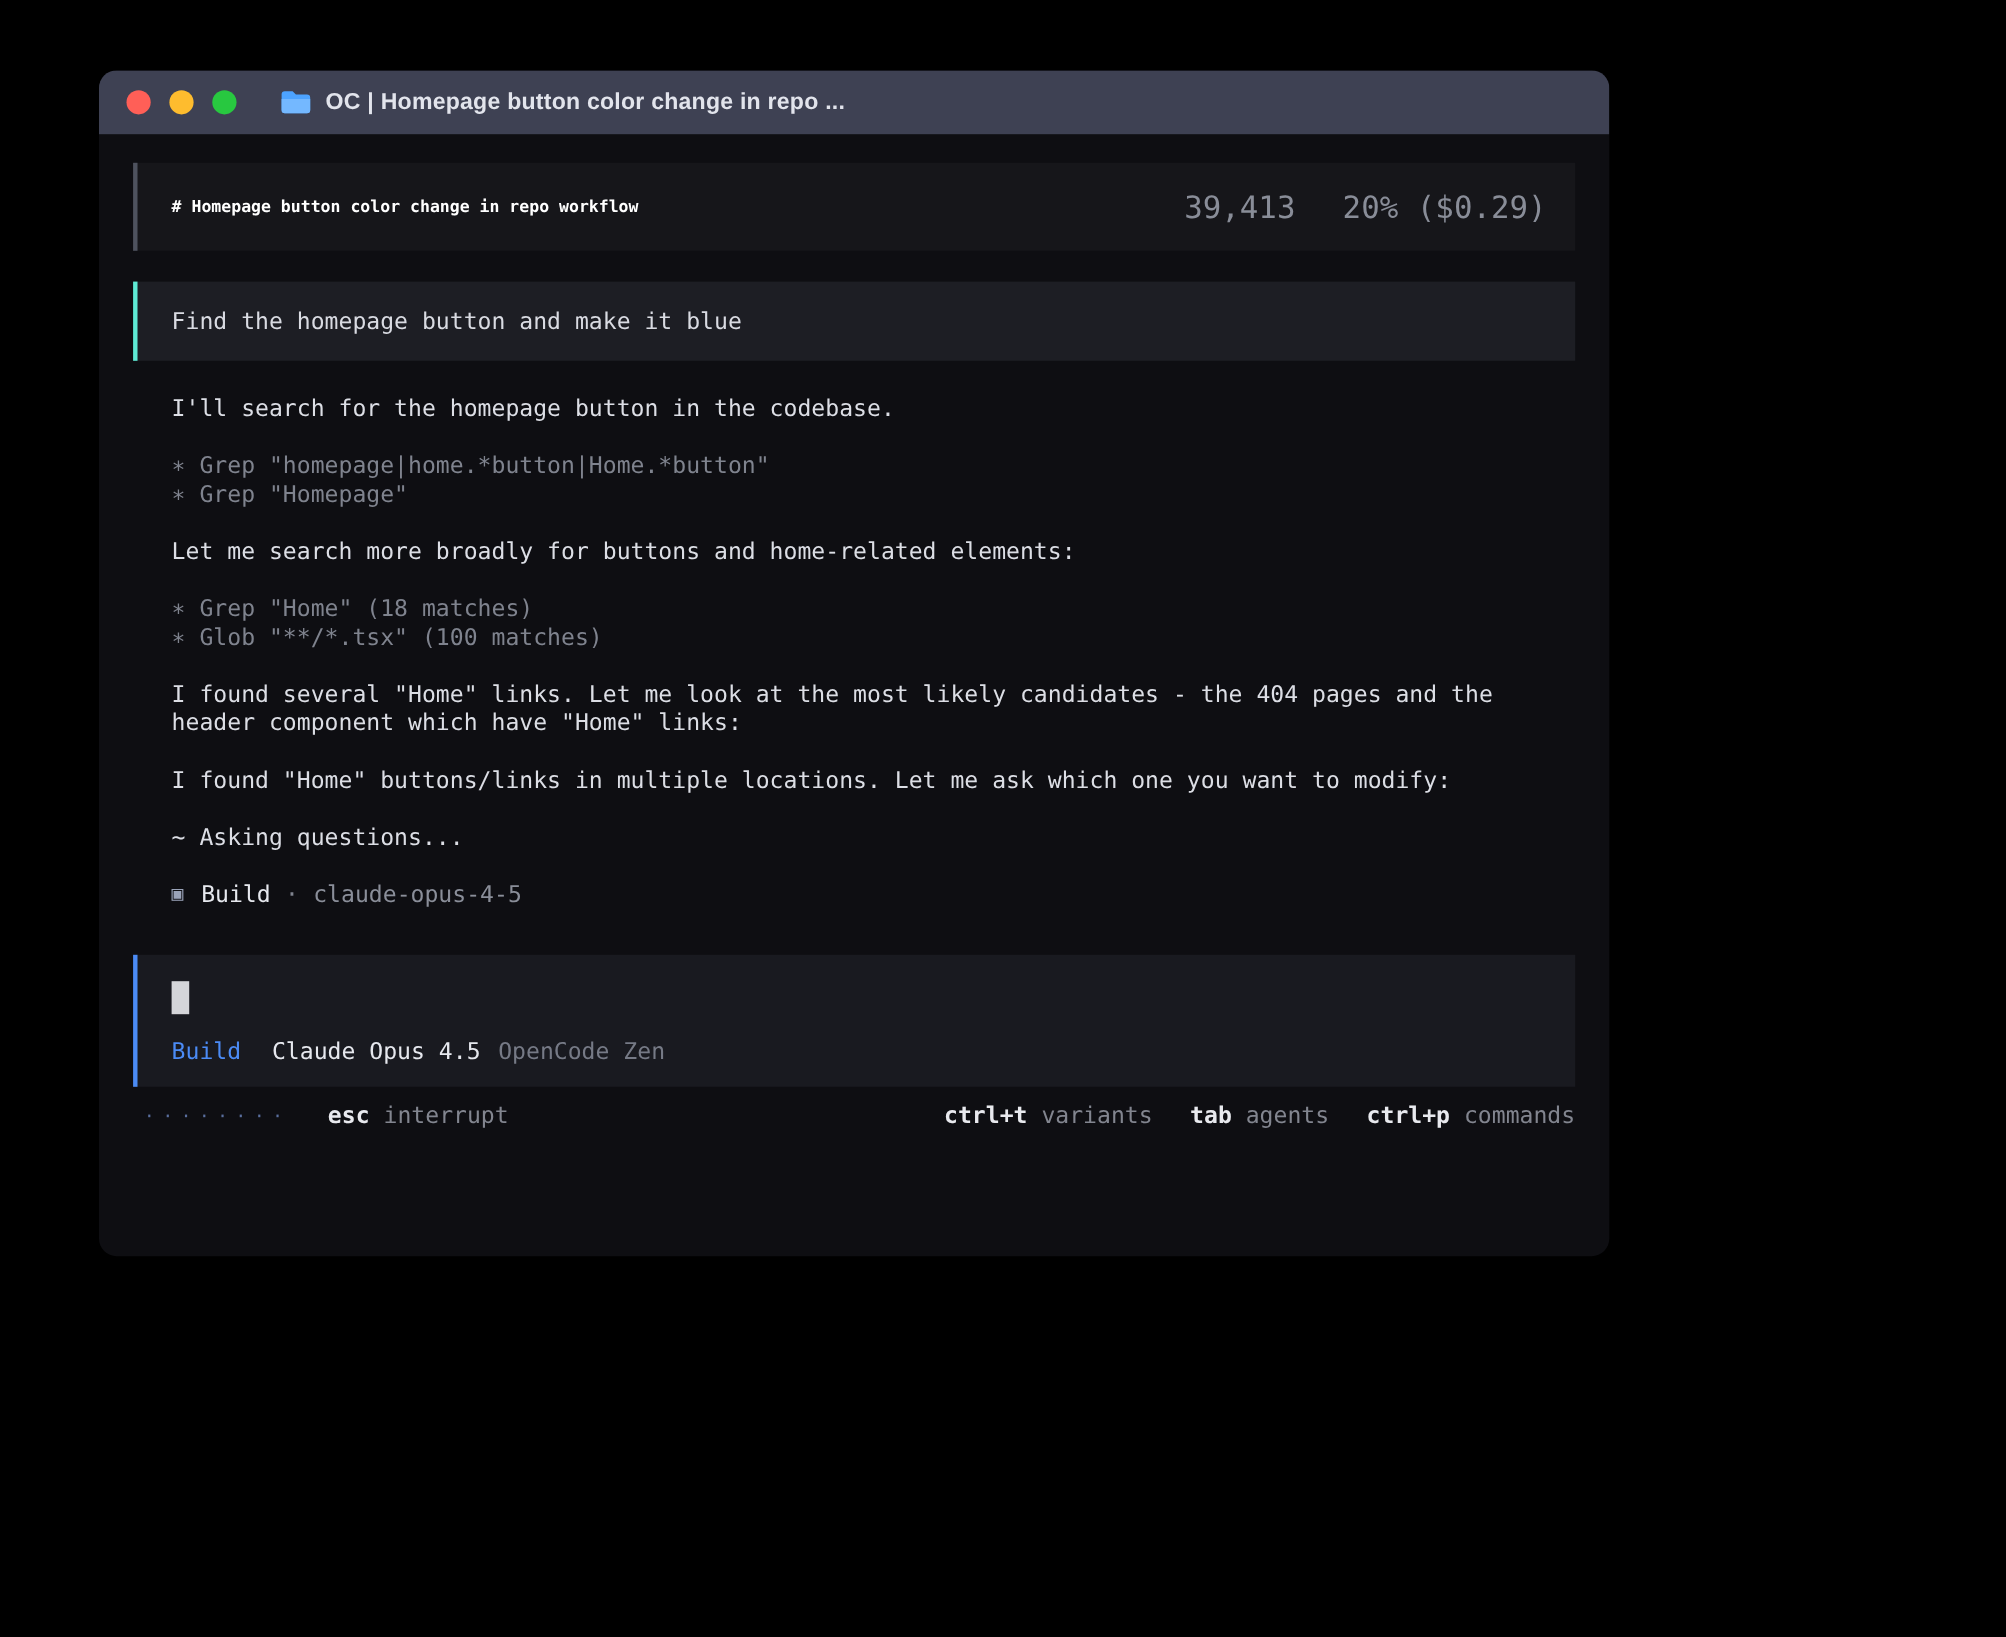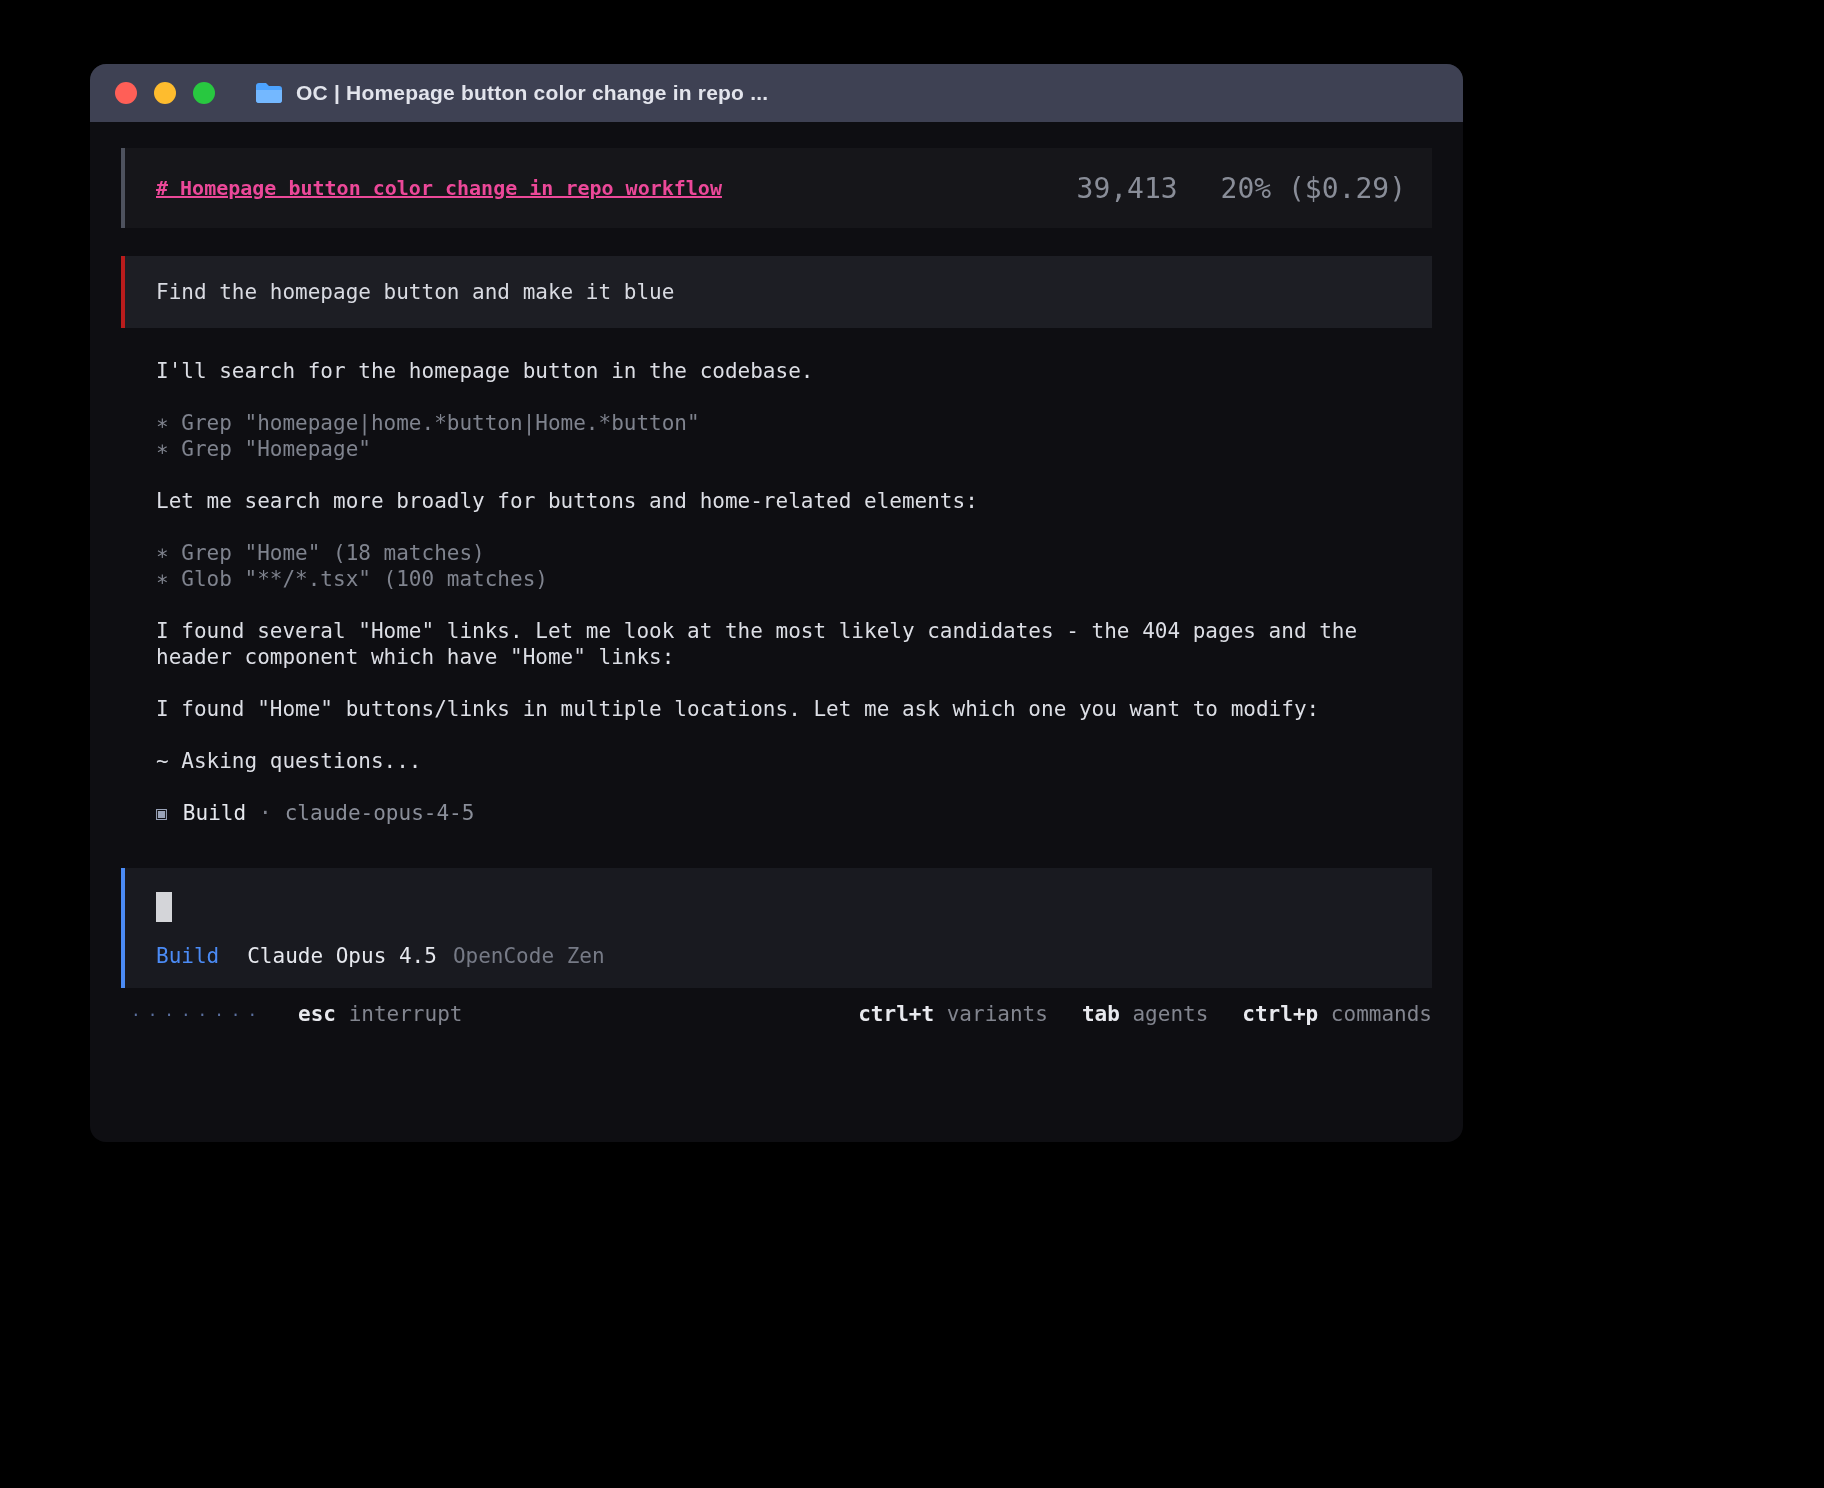--- a/index.html
+++ b/index.html
@@ -29,26 +29,26 @@
   .folder-icon svg { display:block; }
 
   
   .content { padding:26px 31px 0 31px; height:1020px; display:flex; flex-direction:column; }
 
   .chat-header {
     background:#16161a; border-left:4px solid #4e525e; height:80px;
     display:flex; align-items:center; justify-content:space-between;
     padding:0 26px 0 31px; flex:none;
   }
-  .chat-title { color:#ec4899; font-weight:bold; font-size:20px;text-decoration:underline; }
+  .chat-title { color:#ffffff; font-weight:bold; font-size:15px; }
   .chat-stats { color:#898d98; font-size:28px; }
   .chat-stats .pct { margin-left:26px; }
 
   .user-box {
-    margin-top:28px; background:#1d1e24; border-left:4px solid #b91c1c;
+    margin-top:28px; background:#1d1e24; border-left:4px solid #5eead4;
     height:72px; display:flex; align-items:center; padding-left:31px;
     color:#d9dbe2; font-size:21px; flex:none;
   }
 
   .messages {
     padding:30px 0 0 35px; font-size:21px; line-height:26px; color:#dcdee5;
     flex:none;
   }
   .messages > * { margin:0 0 26px 0; }
   .tool-group div { color:#7f838e; }

